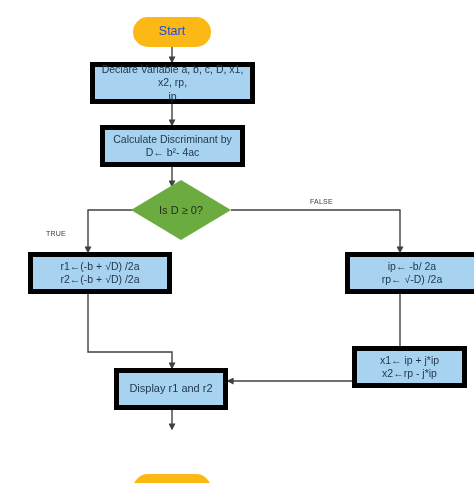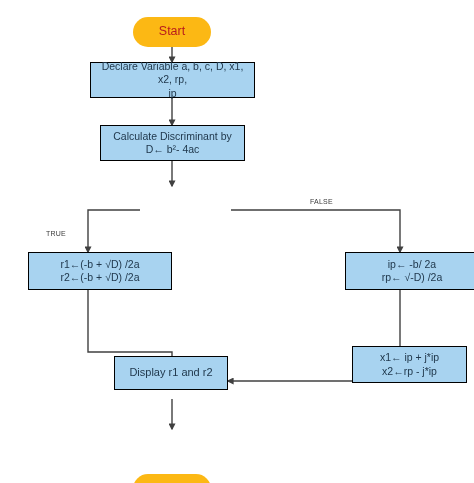--- a/index.html
+++ b/index.html
@@ -34,26 +34,26 @@
     display: flex;
     align-items: center;
     justify-content: center;
     text-align: center;
     line-height: 1.25;
     white-space: pre-line;
   }
   .terminator {
     background: #fcb814;
     border-radius: 999px;
-    color: #b91c1c;
+    color: #1d4ed8;
     font-size: 12.5px;
   }
   .process {
     background: #a8d3f0;
-    border: 1px solid #000000;
+    border: 5px solid #000000;
     color: #21394d;
     font-size: 10.5px;
     padding: 16px 4px;
   }
   .decision-wrap {
     position: absolute;
   }
   .decision-shape {
     position: absolute;
     left: 0; top: 0;
@@ -107,41 +107,47 @@
   <div class="node process" style="left:90px; top:62px; width:165px; height:36px;">
     <span>Declare Variable a, b, c, D, x1, x2, rp,
 ip</span>
   </div>
 
   <div class="node process" style="left:100px; top:125px; width:145px; height:36px;">
     <span>Calculate Discriminant by
 D← b²- 4ac</span>
   </div>
 
+  <div class="decision-wrap" style="left:131px; top:180px; width:100px; height:60px;">
+    <svg class="decision-shape" viewBox="0 0 100 60" preserveAspectRatio="none">
+      <polygon points="50,0 100,30 50,60 0,30" fill="#6cab3f"></polygon>
+    </svg>
+    <div class="decision-label">Is D ≥ 0?</div>
+  </div>
 
   <div class="edge-label" style="left:46px; top:230px;">TRUE</div>
 
   <div class="edge-label" style="left:310px; top:198px;">FALSE</div>
 
   <div class="node process" style="left:28px; top:252px; width:144px; height:38px;">
     <span>r1←(-b + √D) /2a
 r2←(-b + √D) /2a</span>
   </div>
 
   <div class="node process" style="left:345px; top:252px; width:134px; height:38px;">
     <span>ip← -b/ 2a
 rp← √-D) /2a</span>
   </div>
 
   <div class="node process" style="left:352px; top:346px; width:115px; height:37px;">
     <span>x1← ip + j*ip
 x2←rp - j*ip</span>
   </div>
 
-  <div class="node process" style="left:114px; top:356px; width:114px; height:31px; font-size:11px;">
+  <div class="node process" style="left:114px; top:368px; width:114px; height:31px; font-size:11px;">
     <span>Display r1 and r2</span>
   </div>
 
   <div class="node terminator" style="left:133px; top:429px; width:78px; height:30px;margin-top:45px;">
     <span>End</span>
   </div>
 
 </div>
 
 </body></html>

